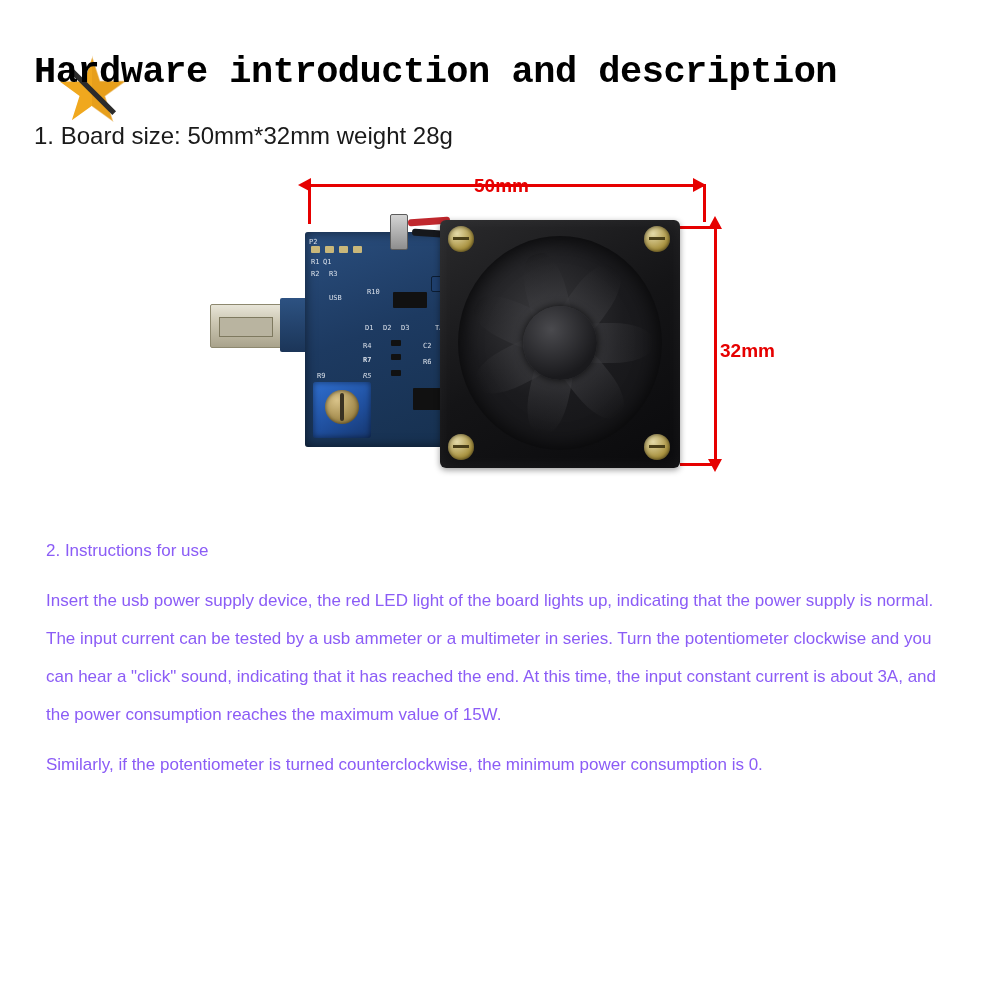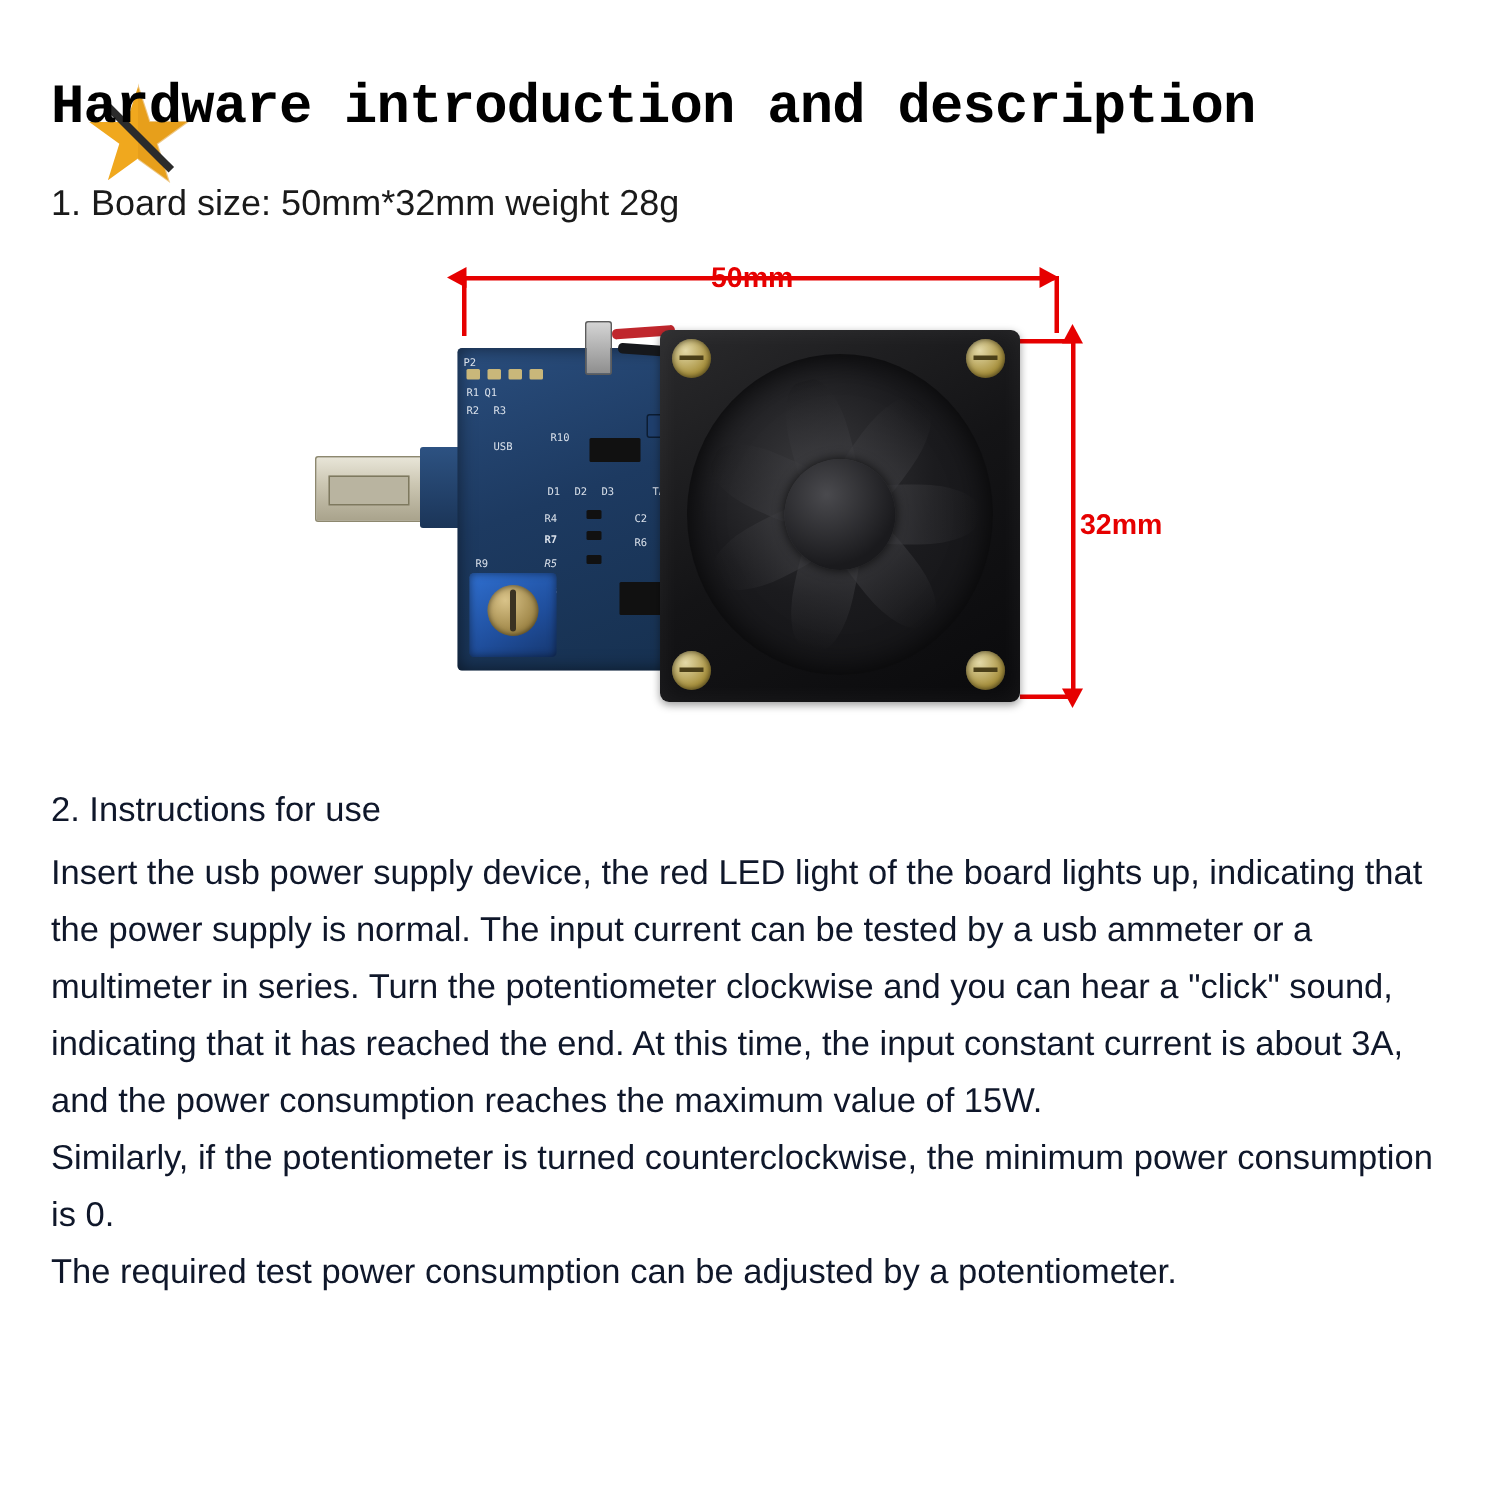--- a/index.html
+++ b/index.html
@@ -72,24 +72,24 @@
     white-space: nowrap;
   }
 
   .section2 {
     position: absolute;
     left: 34px;
     top: 520px;
     width: 935px;
   }
   .section2 p {
-    margin: 0;
-    font-size: 23px;
+    margin: 12px;
+    font-size: 17px;
     line-height: 38px;
-    color: #0f172a;
+    color: #8b5cf6;
   }
   .section2 p.head { margin-bottom: 4px; }
 
   
   .figure {
     position: absolute;
     left: 290px;
     top: 160px;
     width: 480px;
     height: 340px;
@@ -412,14 +412,13 @@
         <div class="hub"></div>
       </div>
     </div>
   </div>
 </div>
 
 <div class="section2">
   <p class="head">2. Instructions for use</p>
   <p>Insert the usb power supply device, the red LED light of the board lights up, indicating that the power supply is normal. The input current can be tested by a usb ammeter or a multimeter in series. Turn the potentiometer clockwise and you can hear a "click" sound, indicating that it has reached the end. At this time, the input constant current is about 3A, and the power consumption reaches the maximum value of 15W.</p>
   <p>Similarly, if the potentiometer is turned counterclockwise, the minimum power consumption is 0.</p>
-  <p>The required test power consumption can be adjusted by a potentiometer.</p>
 </div>
 
 </body></html>

